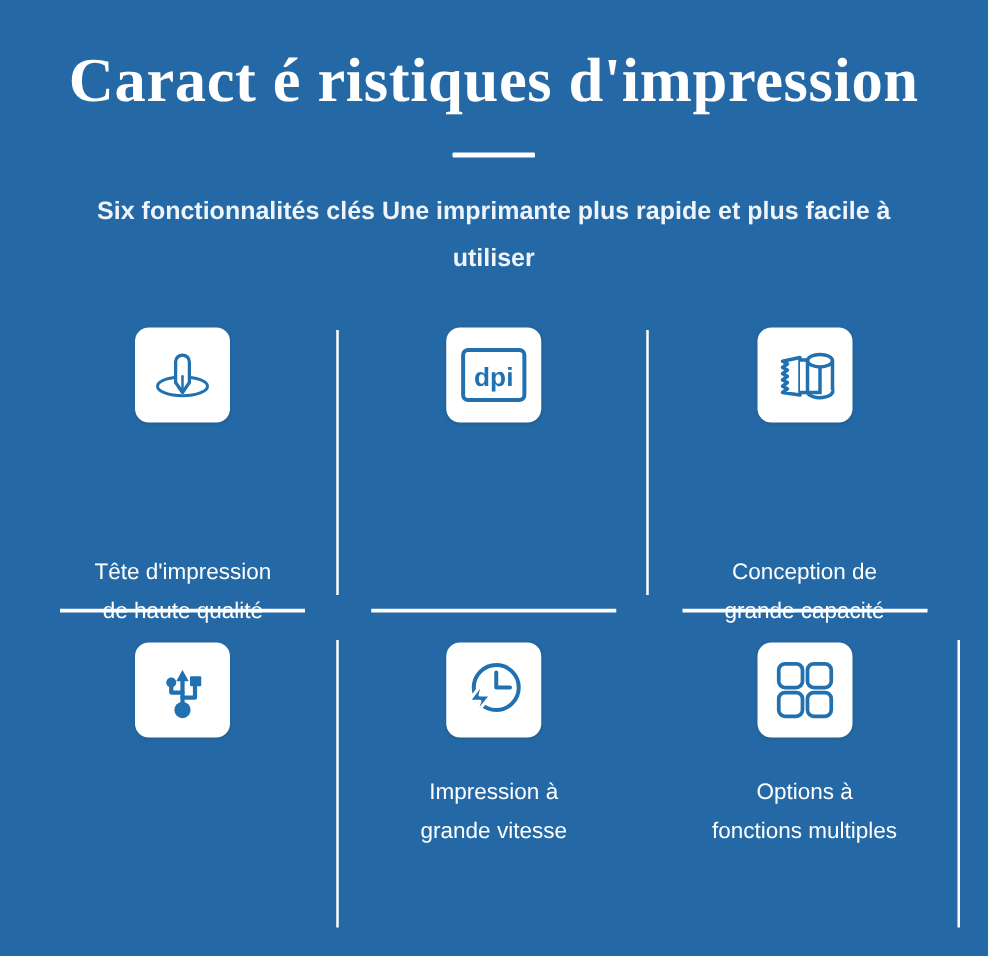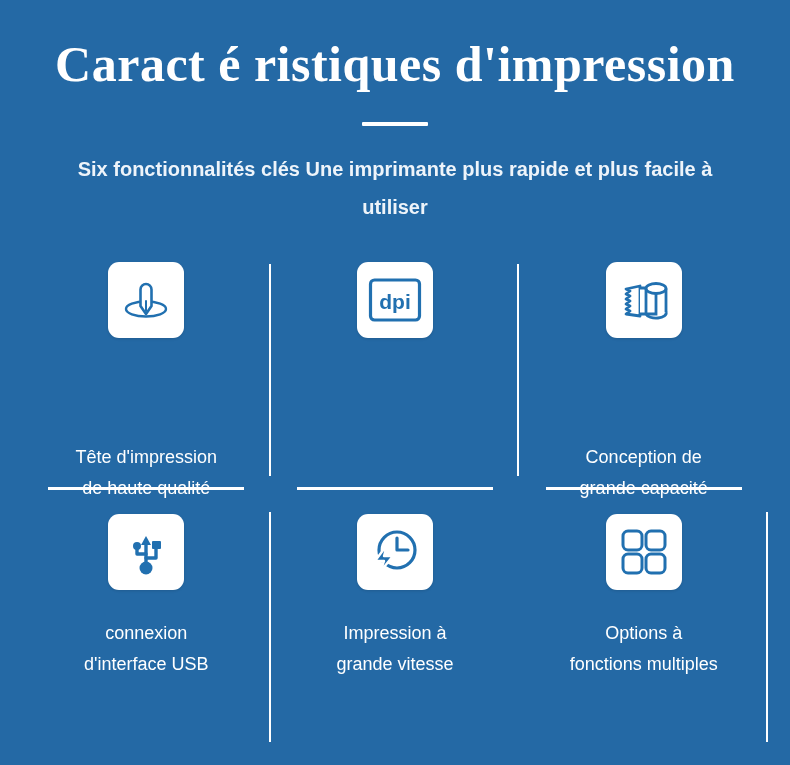--- a/index.html
+++ b/index.html
@@ -197,22 +197,20 @@
             <path d="M24 9 L19 18 H29 Z" fill="#2170b0"></path>
             <path d="M24 15 V39" stroke="#2170b0" stroke-width="3.4" stroke-linecap="round"></path>
             <circle cx="24" cy="41" r="6.5" fill="#2170b0"></circle>
             <path d="M24 31 L34 31 V22" stroke="#2170b0" stroke-width="3.4" fill="none" stroke-linecap="round" stroke-linejoin="round"></path>
             <rect x="30" y="14" width="9" height="8" rx="1" fill="#2170b0"></rect>
             <path d="M24 27 L15 27 V22" stroke="#2170b0" stroke-width="3.4" fill="none" stroke-linecap="round" stroke-linejoin="round"></path>
             <circle cx="15" cy="19" r="4" fill="#2170b0"></circle>
           </svg>
         </span>
       </div>
-      <div class="cell-label">connexion
-d'interface USB</div>
     </div>
 
     <div class="cell cell-bottom col3">
       <div class="icon-tile">
         <span>
           <svg width="52" height="50" viewBox="0 0 52 50" fill="none">
             <circle cx="28" cy="23" r="18" stroke="#2170b0" stroke-width="3.2" fill="none"></circle>
             <path d="M28 11 V23 H39" stroke="#2170b0" stroke-width="3.2" fill="none" stroke-linecap="round" stroke-linejoin="round"></path>
             <path d="M18 18 L6 34 H15 L11 45 L24 29 H15 Z" fill="#2170b0" stroke="#ffffff" stroke-width="2.4" stroke-linejoin="round"></path>
           </svg>

